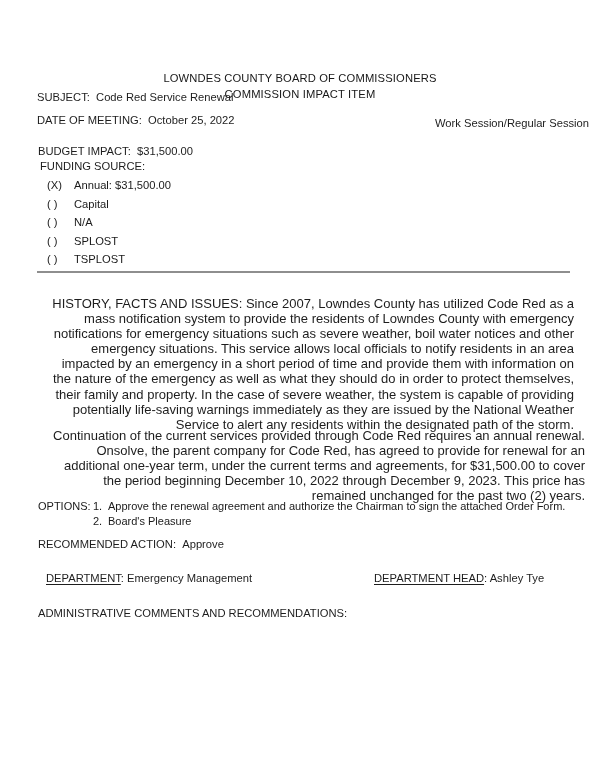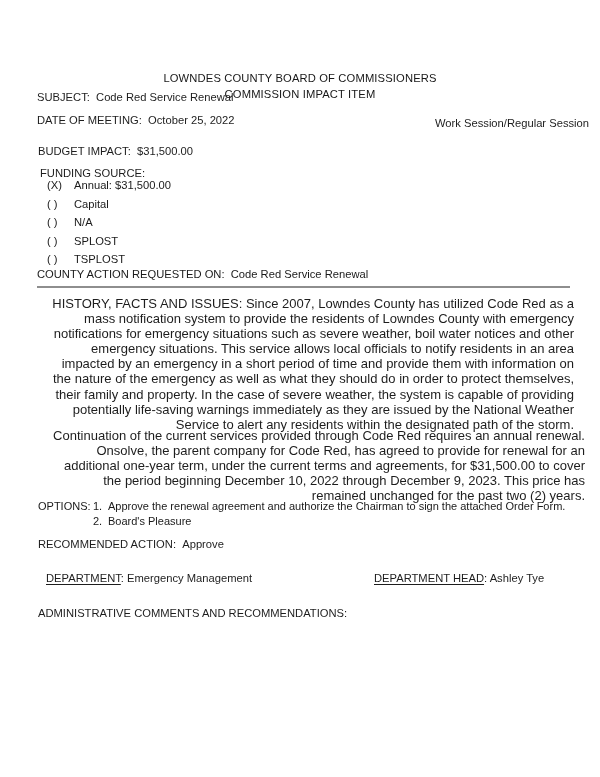--- a/index.html
+++ b/index.html
@@ -47,21 +47,21 @@
     line-height: 15px;
     color: #1d1d1d;
   }
   .kv { white-space: nowrap; }
 
   .line-subject { position: absolute; left: 0; top: 0; }
   .line-date    { position: absolute; left: 0; top: 23px; }
   .line-session { position: absolute; left: 358px; top: 26px; margin-left: 40px; }
 
   .line-budget  { position: absolute; left: 1px; top: 54px; }
-  .line-funding { position: absolute; left: 3px; top: 69px; margin-top: 7px; }
+  .line-funding { position: absolute; left: 3px; top: 69px; }
 
   .fs-list {
     position: absolute;
     left: 10px;
     top: 86px;
   }
   .fs-item {
     display: flex;
     font-size: 11.2px;
     line-height: 18.6px;
@@ -167,24 +167,20 @@
         <span class="fs-mark">( )</span>
         <span>SPLOST</span>
       </div>
       <div class="fs-item">
         <span class="fs-mark">( )</span>
         <span>TSPLOST</span>
       </div>
     </div>
 
     <div class="action-block">
-      <div class="action-line kv">
-        <span>COUNTY ACTION REQUESTED ON:</span>
-        <span>&nbsp;</span><span>Code Red Service Renewal</span>
-      </div>
       <div class="rule"></div>
     </div>
 
     <div class="para para-history">HISTORY, FACTS AND ISSUES: Since 2007, Lowndes County has utilized Code Red as a mass notification system to provide the residents of Lowndes County with emergency notifications for emergency situations such as severe weather, boil water notices and other emergency situations.  This service allows local officials to notify residents in an area impacted by an emergency in a short period of time and provide them with information on the nature of the emergency as well as what they should do in order to protect themselves, their family and property.  In the case of severe weather, the system is capable of providing potentially life-saving warnings immediately as they are issued by the National Weather Service to alert any residents within the designated path of the storm.</div>
 
     <div class="para para-renewal">Continuation of the current services provided through Code Red requires an annual renewal.  Onsolve, the parent company for Code Red, has agreed to provide for renewal for an additional one-year term, under the current terms and agreements, for $31,500.00 to cover the period beginning December 10, 2022 through December 9, 2023.  This price has remained unchanged for the past two (2) years.</div>
 
     <div class="options">
       <div class="opt-row">
         <span class="opt-label">OPTIONS:</span>

